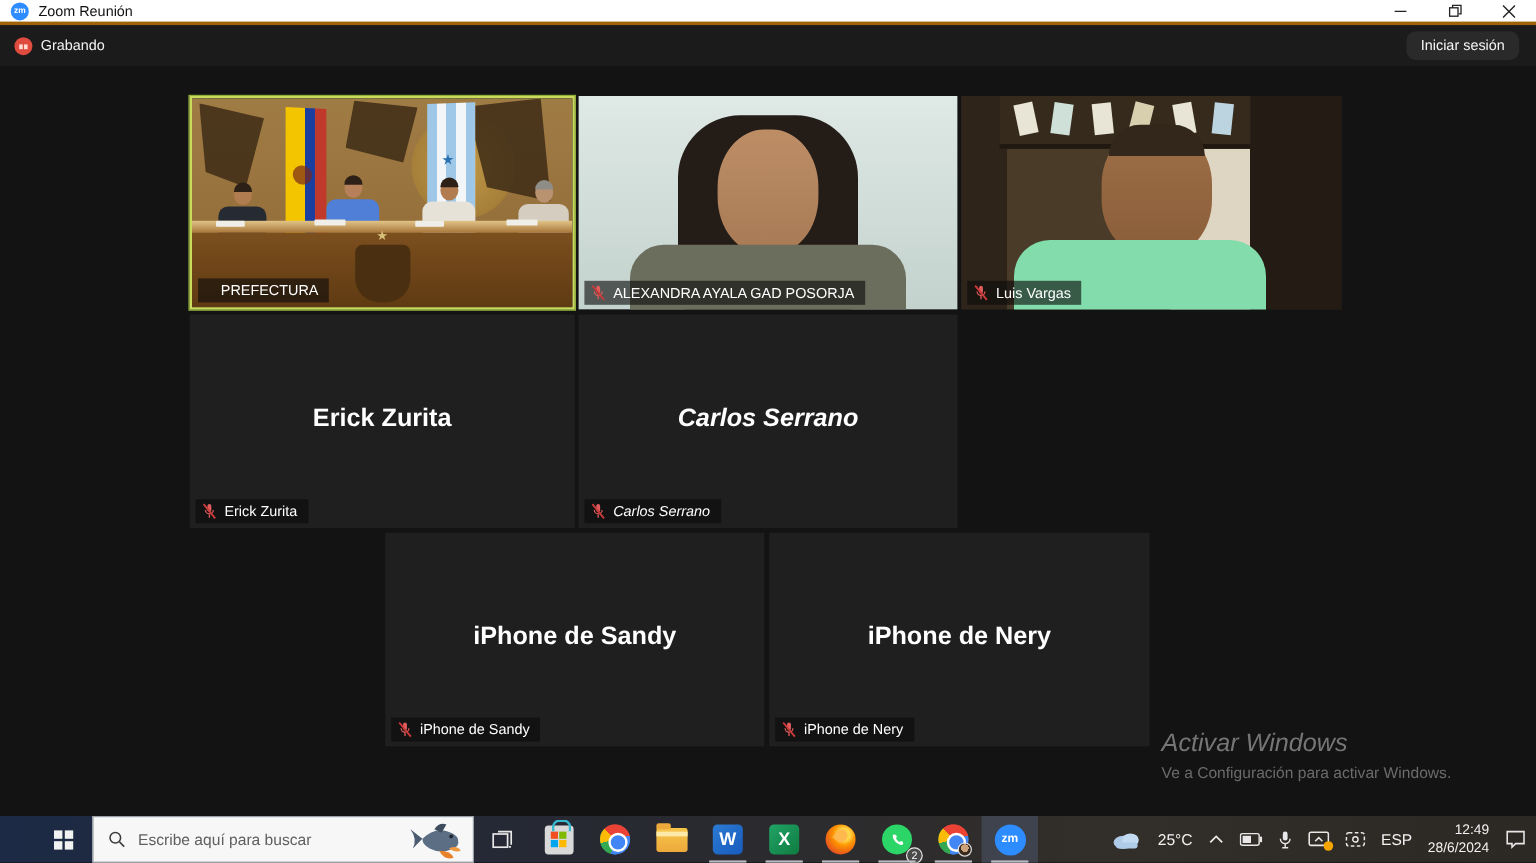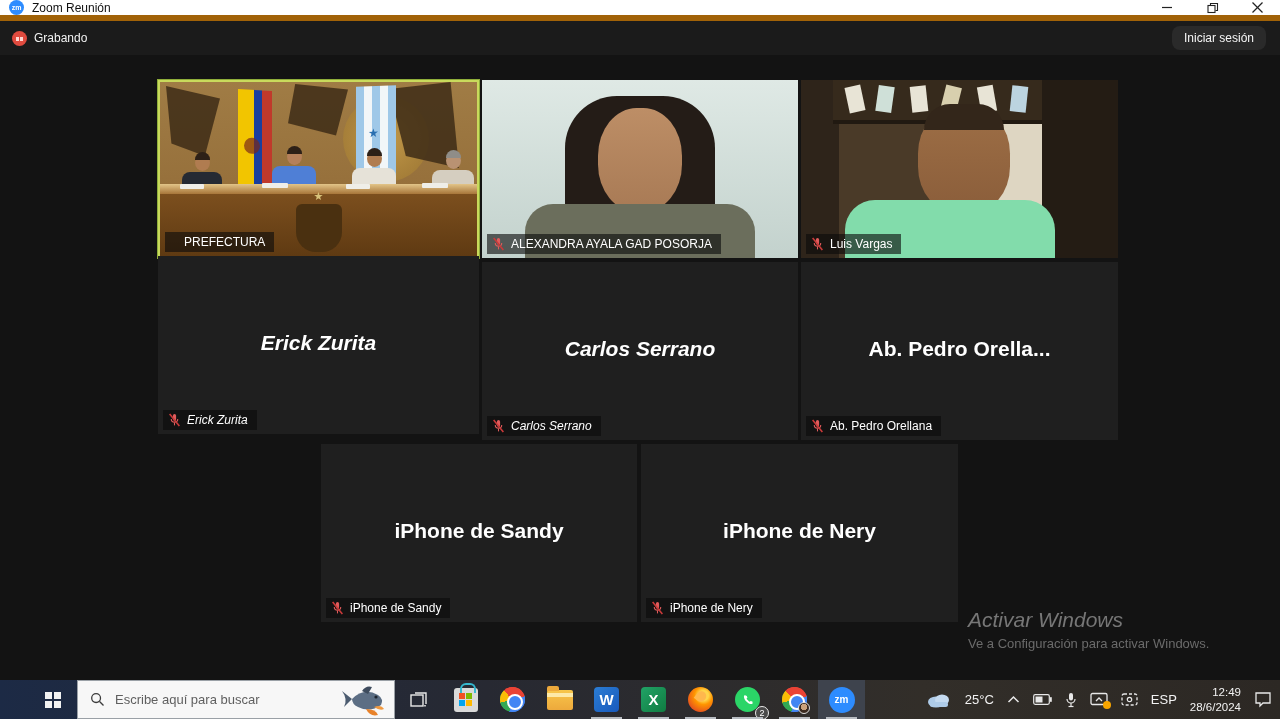--- a/index.html
+++ b/index.html
@@ -1,21 +1,21 @@
 <!DOCTYPE html>
 <html><head>
 <meta charset="utf-8">
 <style>
   * { margin:0; padding:0; box-sizing:border-box; }
   html,body { width:1280px; height:719px; overflow:hidden; }
   body { font-family:"Liberation Sans", sans-serif; background:#000; position:relative; }
 
   
   .titlebar { position:absolute; left:0; top:0; width:1280px; height:21px; background:#ffffff;
-              display:flex; align-items:center; border-bottom:6px solid #a16207; }
+              display:flex; align-items:center; border-bottom:3px solid #a16207; }
   .app-badge { width:15px; height:15px; border-radius:50%; background:#2d8cff; color:#fff;
                font-size:7px; font-weight:bold; display:flex; align-items:center; justify-content:center;
                margin-left:9px; }
   .win-title { font-size:12px; color:#111; margin-left:8px; }
   .win-controls { margin-left:auto; display:flex; height:100%; }
   .win-btn { width:45px; height:100%; display:flex; align-items:center; justify-content:center; cursor:default; }
   .win-btn svg { display:block; }
 
   
   .menubar { position:absolute; left:0; top:21px; width:1280px; height:34px; background:#1b1b1b;
@@ -267,21 +267,21 @@
       <svg class="micmute" viewBox="0 0 24 26">
         <rect x="9" y="2" width="6" height="12" rx="3" fill="#e05c5c"></rect>
         <path d="M6 11a6 6 0 0 0 12 0" stroke="#e05c5c" stroke-width="2" fill="none"></path>
         <line x1="12" y1="18" x2="12" y2="23" stroke="#e05c5c" stroke-width="2"></line>
         <line x1="3" y1="2" x2="21" y2="24" stroke="#c93a3a" stroke-width="3"></line>
       </svg>
       <span>Luis Vargas</span>
     </div>
   </div>
 
-  <div class="tile" style="left:158px; top:201px; width:321px; height:178px;font-style:italic;">
+  <div class="tile" style="left:158px; top:207px; width:321px; height:178px;">
     <div class="center-name">Erick Zurita</div>
     <div class="plabel">
       <svg class="micmute" viewBox="0 0 24 26">
         <rect x="9" y="2" width="6" height="12" rx="3" fill="#e05c5c"></rect>
         <path d="M6 11a6 6 0 0 0 12 0" stroke="#e05c5c" stroke-width="2" fill="none"></path>
         <line x1="12" y1="18" x2="12" y2="23" stroke="#e05c5c" stroke-width="2"></line>
         <line x1="3" y1="2" x2="21" y2="24" stroke="#c93a3a" stroke-width="3"></line>
       </svg>
       <span>Erick Zurita</span>
     </div>
@@ -293,32 +293,20 @@
       <svg class="micmute" viewBox="0 0 24 26">
         <rect x="9" y="2" width="6" height="12" rx="3" fill="#e05c5c"></rect>
         <path d="M6 11a6 6 0 0 0 12 0" stroke="#e05c5c" stroke-width="2" fill="none"></path>
         <line x1="12" y1="18" x2="12" y2="23" stroke="#e05c5c" stroke-width="2"></line>
         <line x1="3" y1="2" x2="21" y2="24" stroke="#c93a3a" stroke-width="3"></line>
       </svg>
       <span>Carlos Serrano</span>
     </div>
   </div>
 
-  <div class="tile" style="left:801px; top:207px; width:317px; height:178px;">
-    <div class="center-name">Ab. Pedro Orella...</div>
-    <div class="plabel">
-      <svg class="micmute" viewBox="0 0 24 26">
-        <rect x="9" y="2" width="6" height="12" rx="3" fill="#e05c5c"></rect>
-        <path d="M6 11a6 6 0 0 0 12 0" stroke="#e05c5c" stroke-width="2" fill="none"></path>
-        <line x1="12" y1="18" x2="12" y2="23" stroke="#e05c5c" stroke-width="2"></line>
-        <line x1="3" y1="2" x2="21" y2="24" stroke="#c93a3a" stroke-width="3"></line>
-      </svg>
-      <span>Ab. Pedro Orellana</span>
-    </div>
-  </div>
 
   <div class="tile" style="left:321px; top:389px; width:316px; height:178px;">
     <div class="center-name">iPhone de Sandy</div>
     <div class="plabel">
       <svg class="micmute" viewBox="0 0 24 26">
         <rect x="9" y="2" width="6" height="12" rx="3" fill="#e05c5c"></rect>
         <path d="M6 11a6 6 0 0 0 12 0" stroke="#e05c5c" stroke-width="2" fill="none"></path>
         <line x1="12" y1="18" x2="12" y2="23" stroke="#e05c5c" stroke-width="2"></line>
         <line x1="3" y1="2" x2="21" y2="24" stroke="#c93a3a" stroke-width="3"></line>
       </svg>

